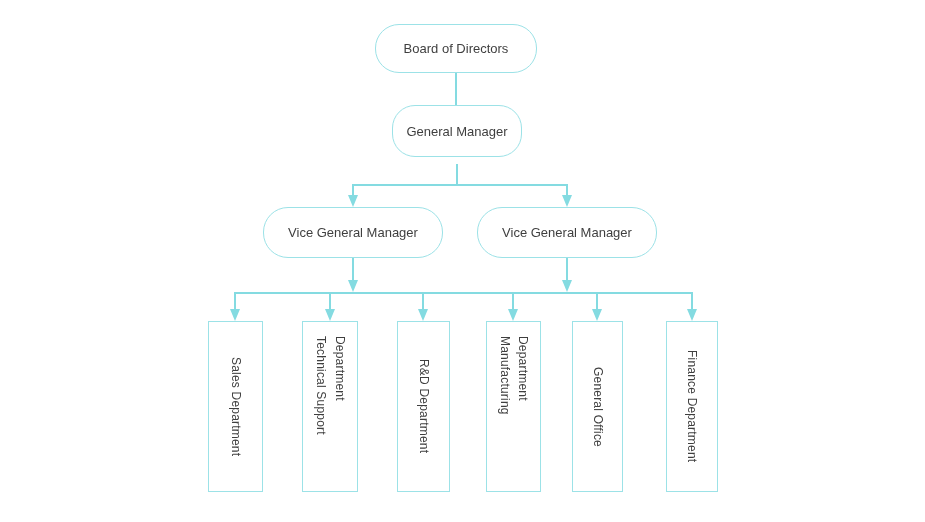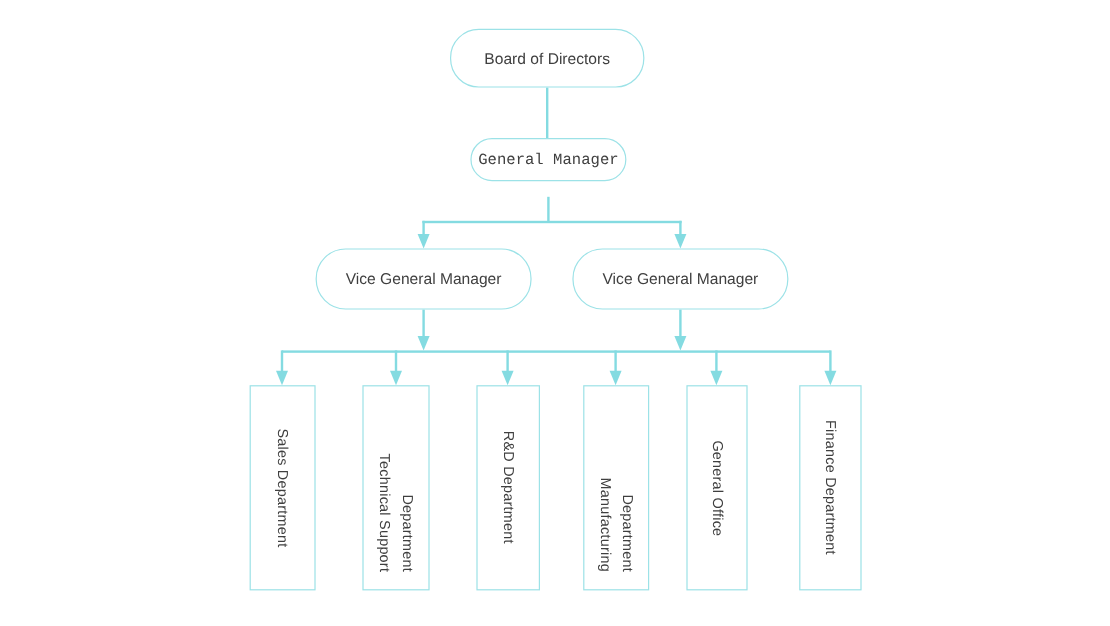--- a/index.html
+++ b/index.html
@@ -13,21 +13,21 @@
   .node{
     position:absolute;
     box-sizing:border-box;
     background:#ffffff;
     border:1.5px solid #9ce2e7;
     display:flex;
     align-items:center;
     justify-content:center;
     color:#3f3f3f;
     font-size:13px;
-    text-align:right;
+    text-align:left;
   }
   .pill{border-radius:24px;}
   .dept{
     border-radius:0;
     font-size:12px;
     padding:14px 2px;
   }
   .dept .vlabel{
     writing-mode:vertical-lr;
     text-orientation:mixed;
@@ -84,21 +84,21 @@
   <div class="vline" style="left:596px;top:292px;height:18px;"></div>
   <div class="arrow-down" style="left:591.5px;top:309px;"></div>
 
   <div class="vline" style="left:691px;top:292px;height:18px;"></div>
   <div class="arrow-down" style="left:686.5px;top:309px;"></div>
 
   <div class="node pill" style="left:375px;top:24px;width:162px;height:49px;">
     <span>Board of Directors</span>
   </div>
 
-  <div class="node pill" style="left:392px;top:115px;width:130px;height:36px;border-radius:23px;font-family:Liberation Mono, monospace;">
+  <div class="node pill" style="left:392px;top:105px;width:130px;height:52px;border-radius:23px;">
     <span>General Manager</span>
   </div>
 
   <div class="node pill" style="left:263px;top:207px;width:180px;height:51px;border-radius:25px;">
     <span>Vice General Manager</span>
   </div>
 
   <div class="node pill" style="left:477px;top:207px;width:180px;height:51px;border-radius:25px;">
     <span>Vice General Manager</span>
   </div>

